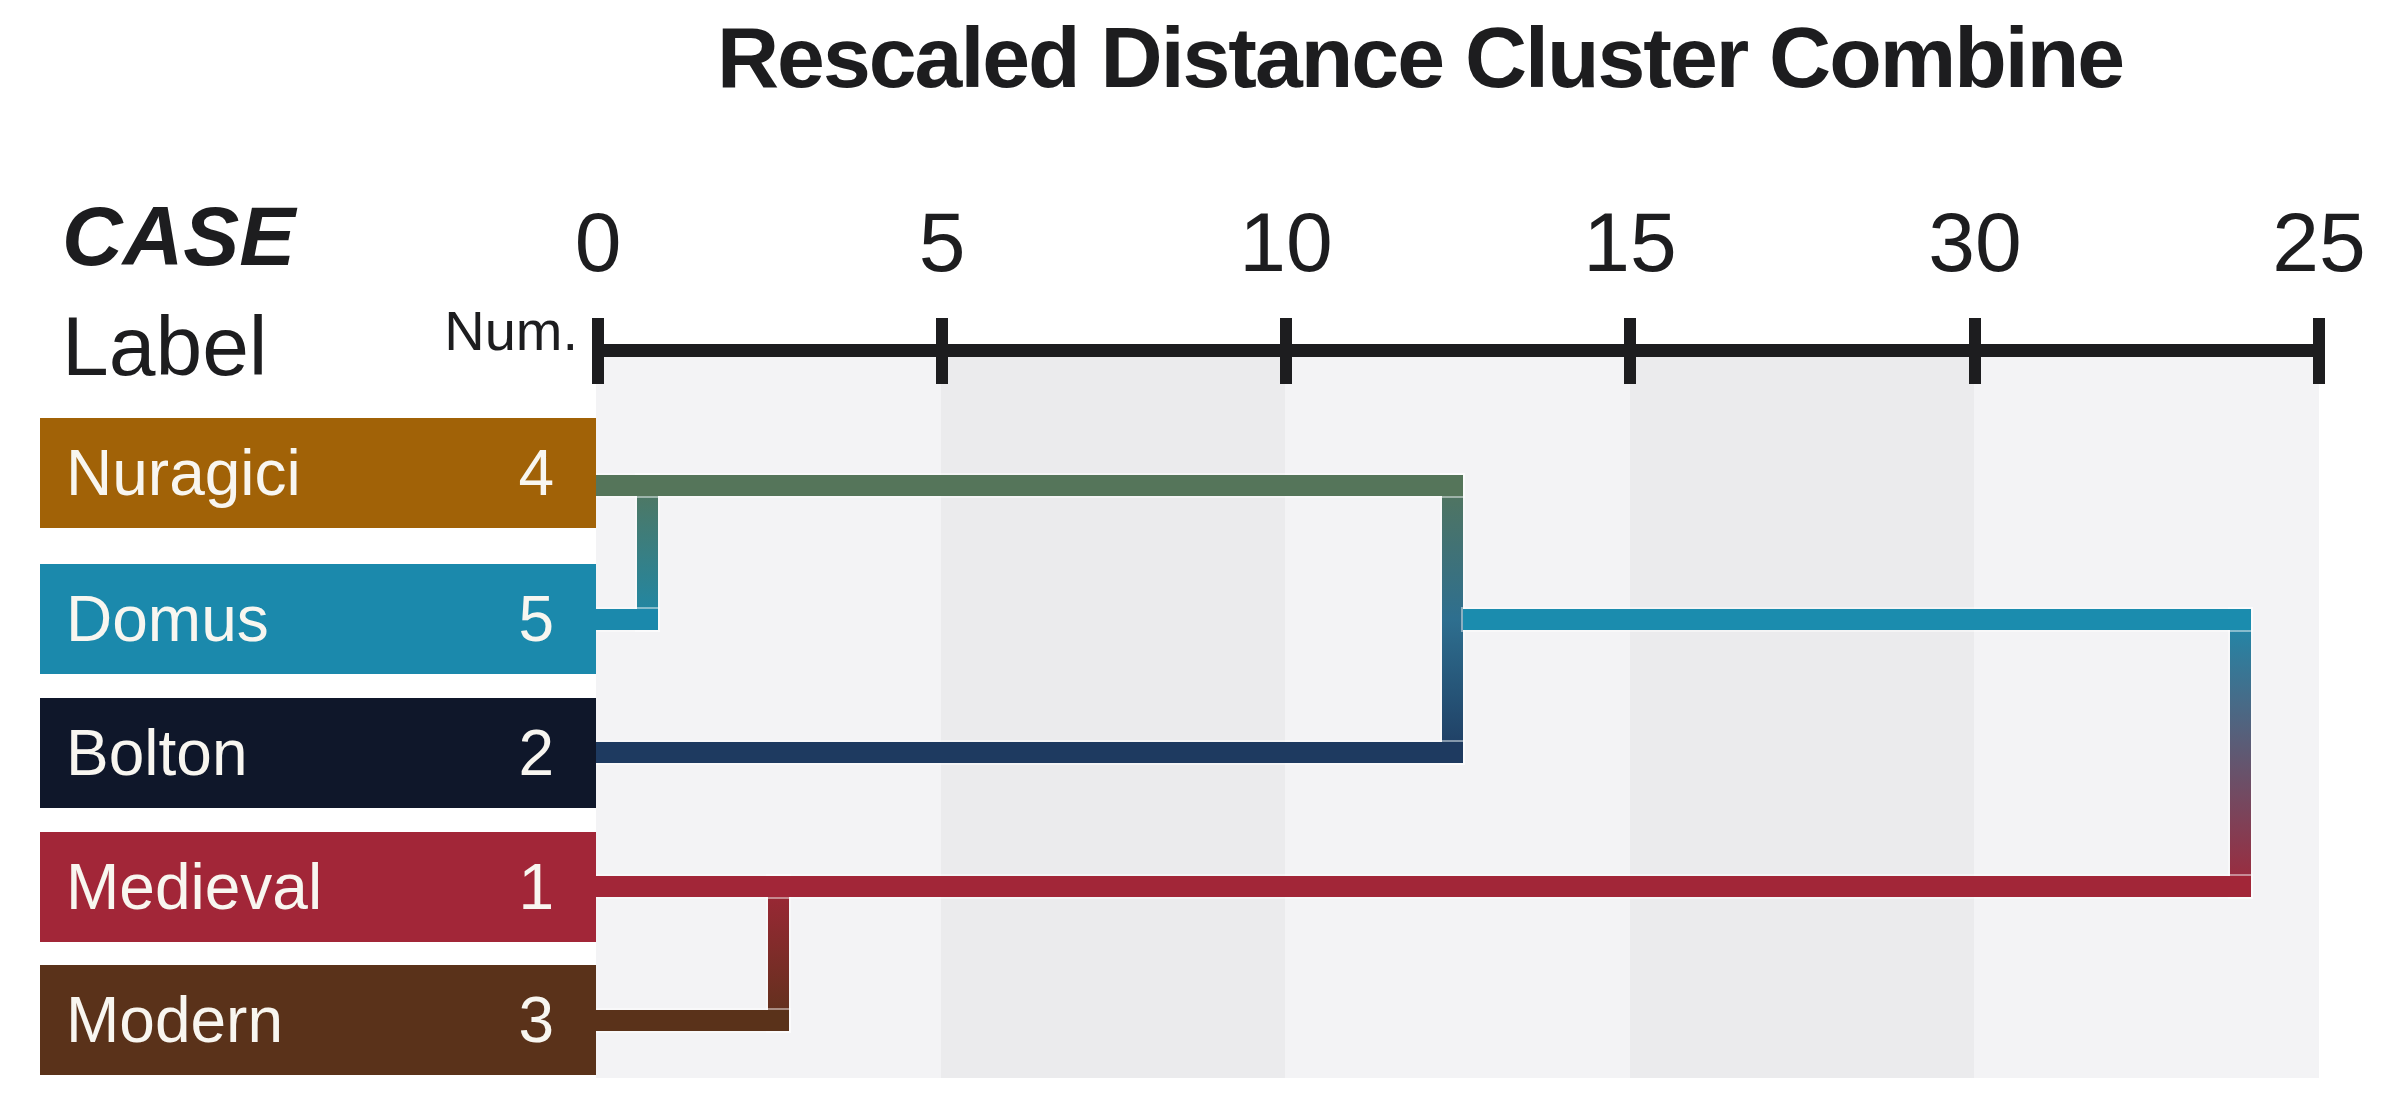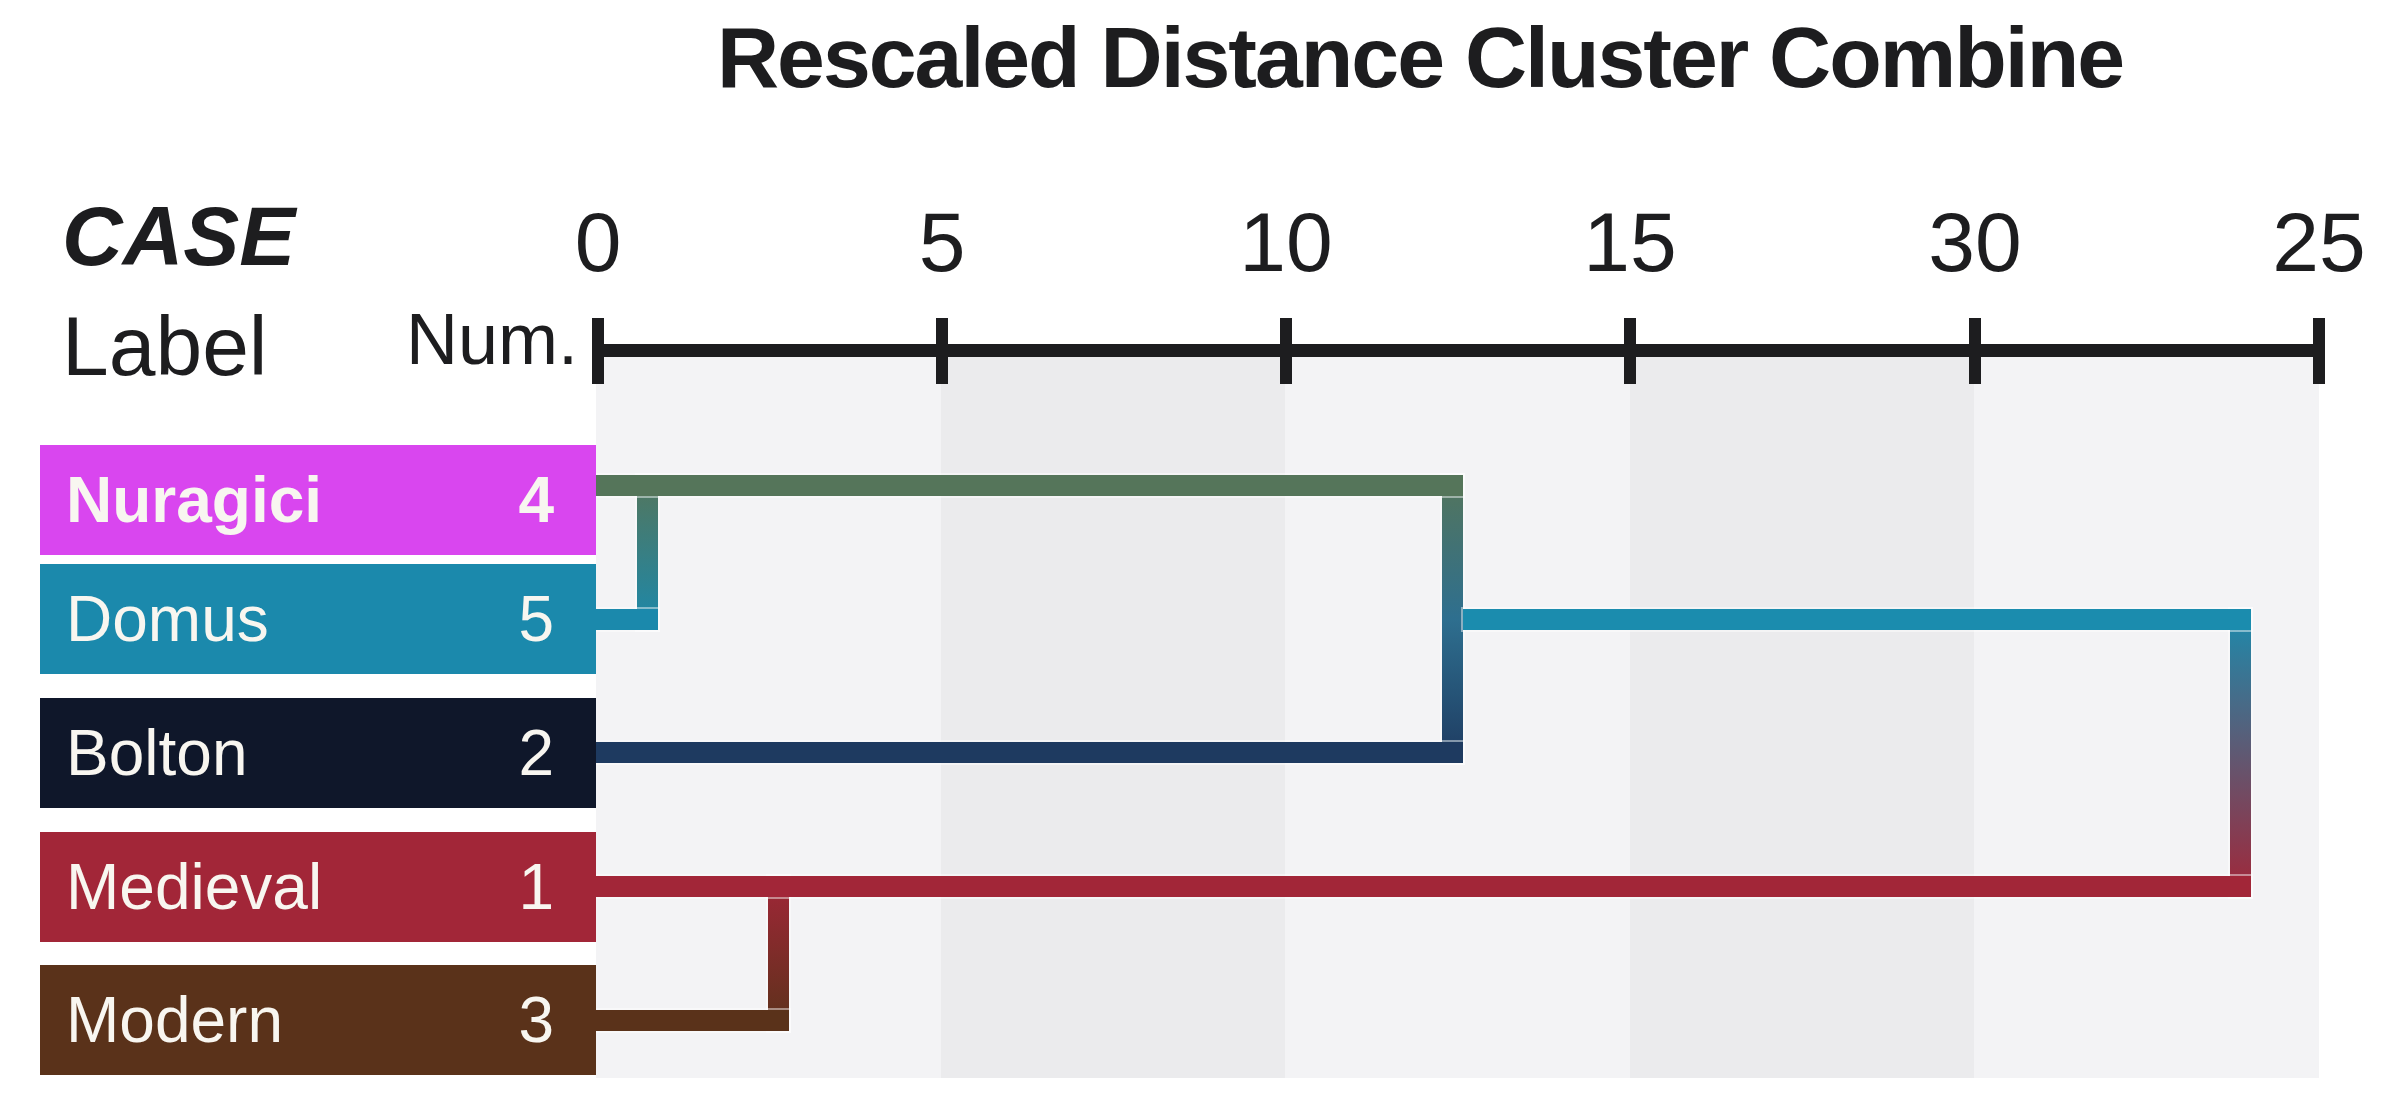--- a/index.html
+++ b/index.html
@@ -16,41 +16,41 @@
   #title{
     left:610px;top:8px;width:1620px;
     text-align:center;
     font-size:86px;font-weight:bold;letter-spacing:-2px;
     color:#1d1d1f;white-space:nowrap;
   }
 
   
   #case-hdr{left:62px;top:188px;font-size:84px;font-weight:bold;color:#1d1d1f;font-style:italic;}
   #label-hdr{left:62px;top:298px;font-size:84px;color:#1d1d1f;}
-  #num-hdr{left:320px;top:298px;width:258px;text-align:right;font-size:72px;color:#1d1d1f;}
+  #num-hdr{left:320px;top:298px;width:258px;text-align:right;font-size:56px;color:#1d1d1f;}
 
   
   #axis-line{left:593px;top:344px;width:1732px;height:13px;background:#1d1d1f;}
   .tick{top:318px;width:12px;height:66px;background:#1d1d1f;}
   .tick-label{top:194px;width:220px;text-align:center;font-size:84px;color:#1d1d1f;}
 
   
   #plot{left:596px;top:357px;width:1723px;height:721px;display:flex;}
   #plot .band{height:100%;width:344.6px;}
   .band-light{background:#f3f3f5;}
   .band-dark{background:#ebebed;}
 
   
   .bar{
     left:40px;width:556px;height:110px;
     display:flex;align-items:center;justify-content:space-between;
     box-sizing:border-box;padding:0 42px 0 26px;
     font-size:64px;color:#f8f6f0;white-space:nowrap;
   }
-  #bar-nuragici{top:445px;background:#d946ef;font-weight:bold;}
+  #bar-nuragici{top:418px;background:#a16207;}
   #bar-domus   {top:564px;background:#1b89ac;}
   #bar-bolton  {top:698px;background:#0f172a;}
   #bar-medieval{top:832px;background:#a22638;}
   #bar-modern  {top:965px;background:#5a321a;}
 
   
   .hline,.vline{box-shadow:0 0 0 2px rgba(255,255,255,0.45);}
   .hline{height:21px;}
   .vline{width:21px;}
 

